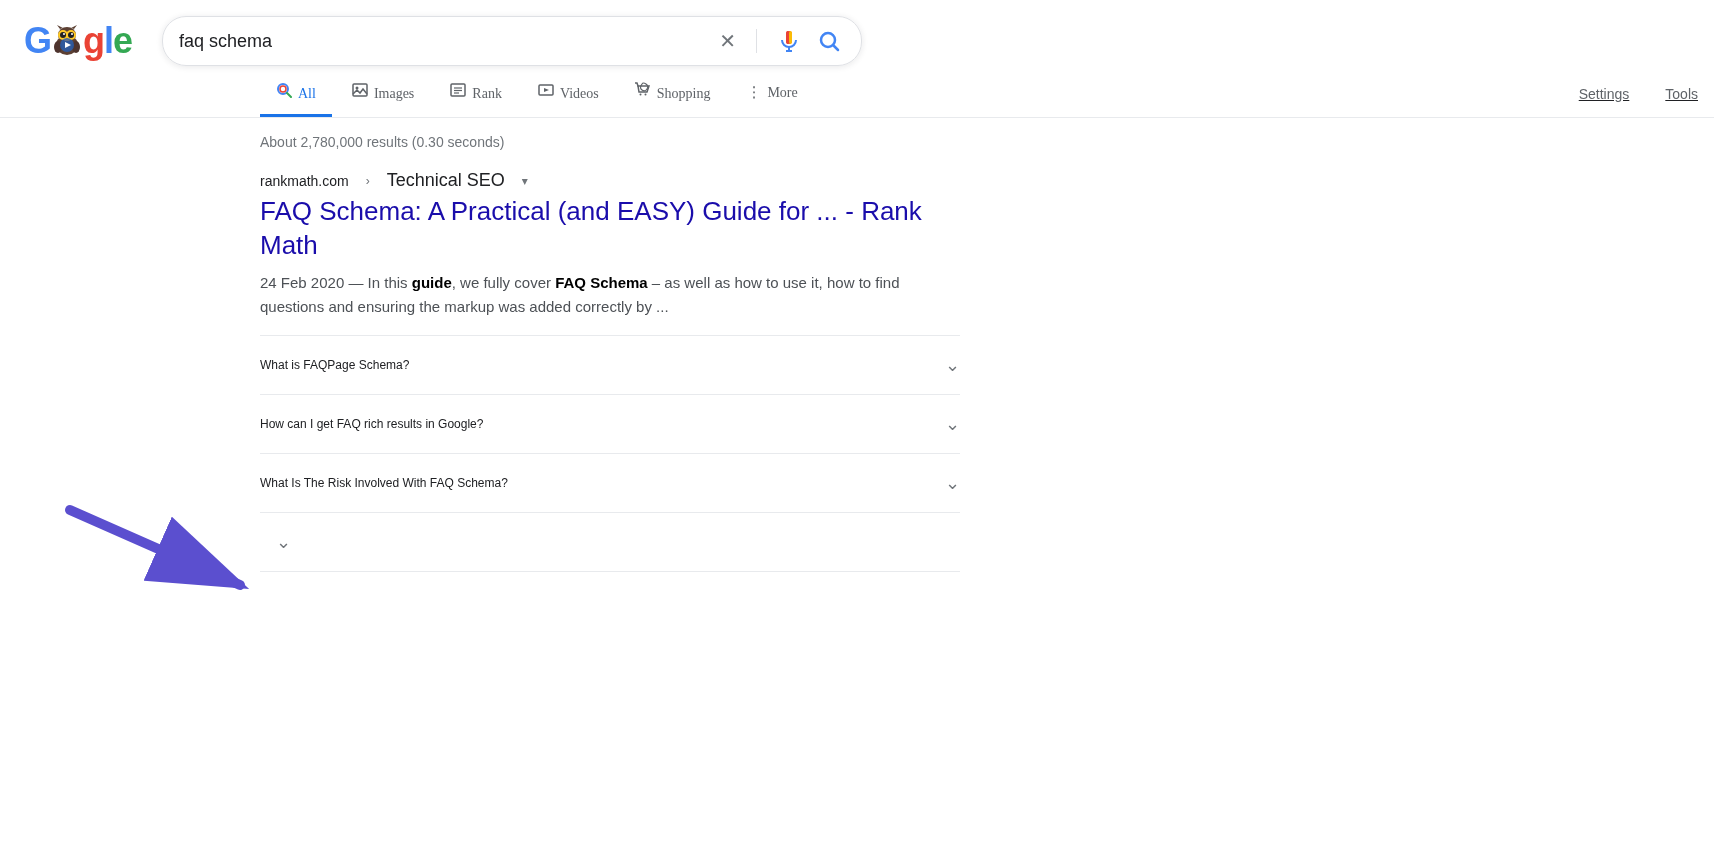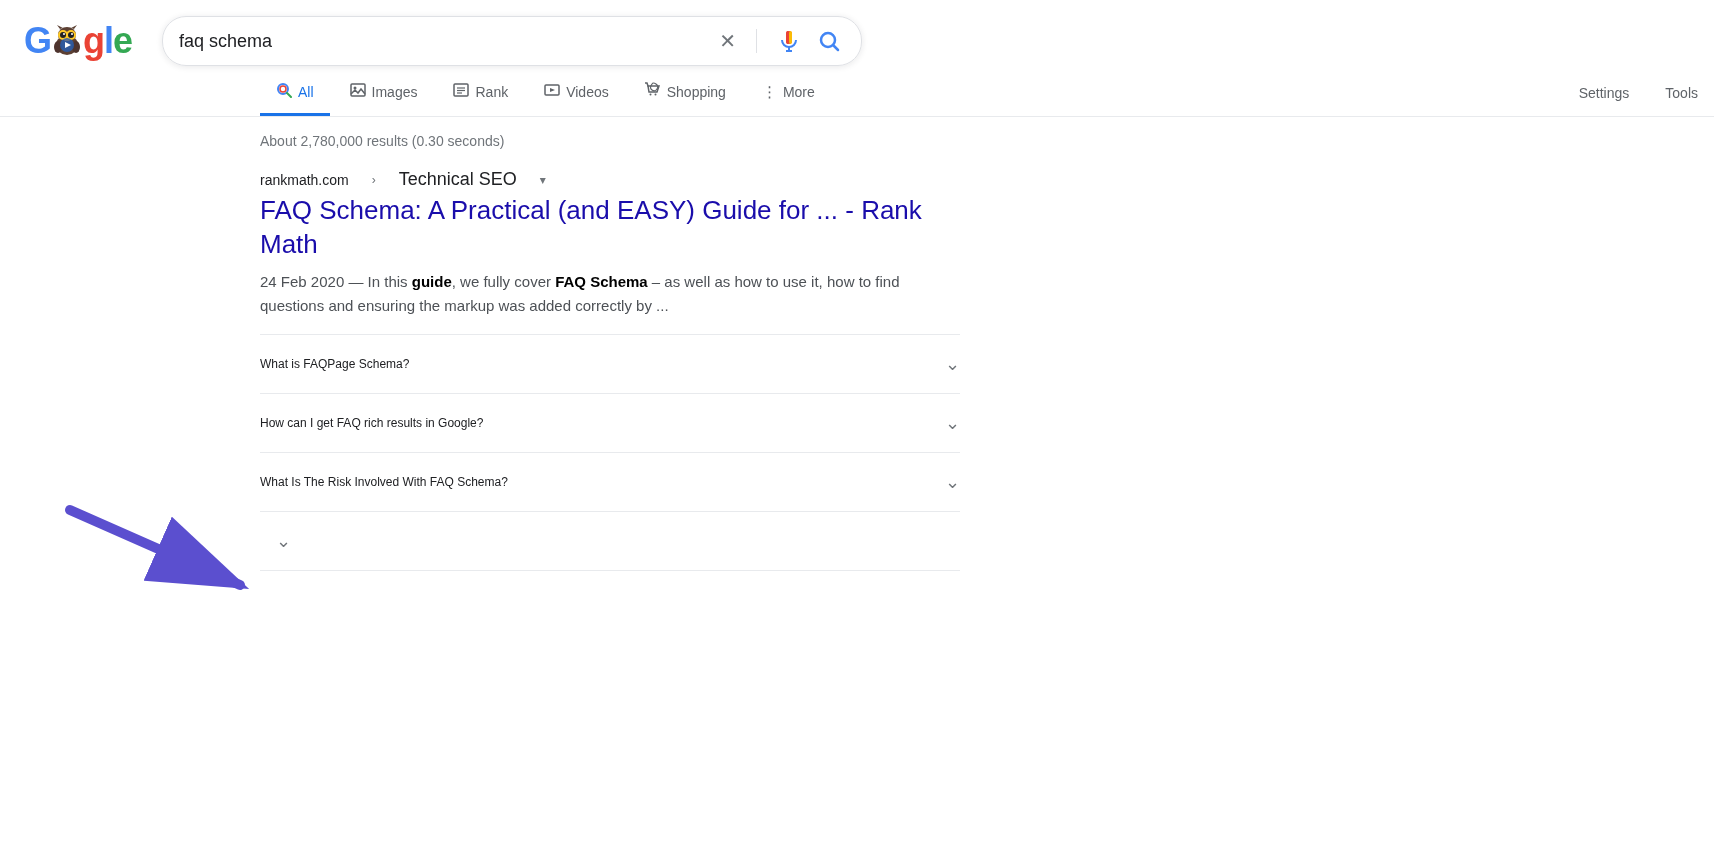--- a/index.html
+++ b/index.html
@@ -105,45 +105,47 @@
     .nav-tabs {
       display: flex;
       align-items: center;
       padding: 4px 0 0 260px;
       border-bottom: 1px solid #e8eaed;
       gap: 4px;
     }
 
     .nav-tab {
       display: flex;
-      align-items: center;
+      align-items: flex-end;
       gap: 6px;
       padding: 12px 16px;
       font-size: 14px;
       color: #5f6368;
       cursor: pointer;
       border-bottom: 3px solid transparent;
       text-decoration: none;
       white-space: nowrap;
+      font-family: Liberation Serif, serif;
     }
 
     .nav-tab.active {
       color: #1a73e8;
       border-bottom: 3px solid #1a73e8;
     }
 
     .nav-tab-icon {
       font-size: 15px;
     }
 
     .nav-settings {
       margin-left: auto;
       display: flex;
       align-items: center;
       gap: 4px;
+      text-decoration: underline;
     }
 
     .nav-settings-item {
       padding: 12px 16px;
       font-size: 14px;
       color: #5f6368;
       cursor: pointer;
     }
 
     
@@ -159,21 +161,21 @@
     }
 
     
     .result-item {
       margin-bottom: 8px;
     }
 
     .result-url-line {
       display: flex;
       align-items: center;
-      gap: 23px;
+      gap: 17px;
       font-size: 14px;
       color: #202124;
       margin-bottom: 4px;
     }
 
     .result-url {
       color: #202124;
       font-size: 14px;
     }
 

